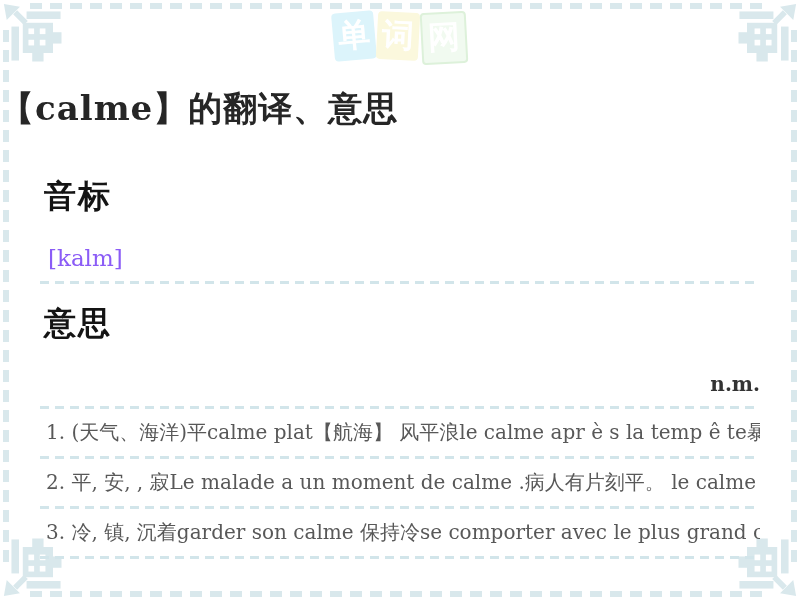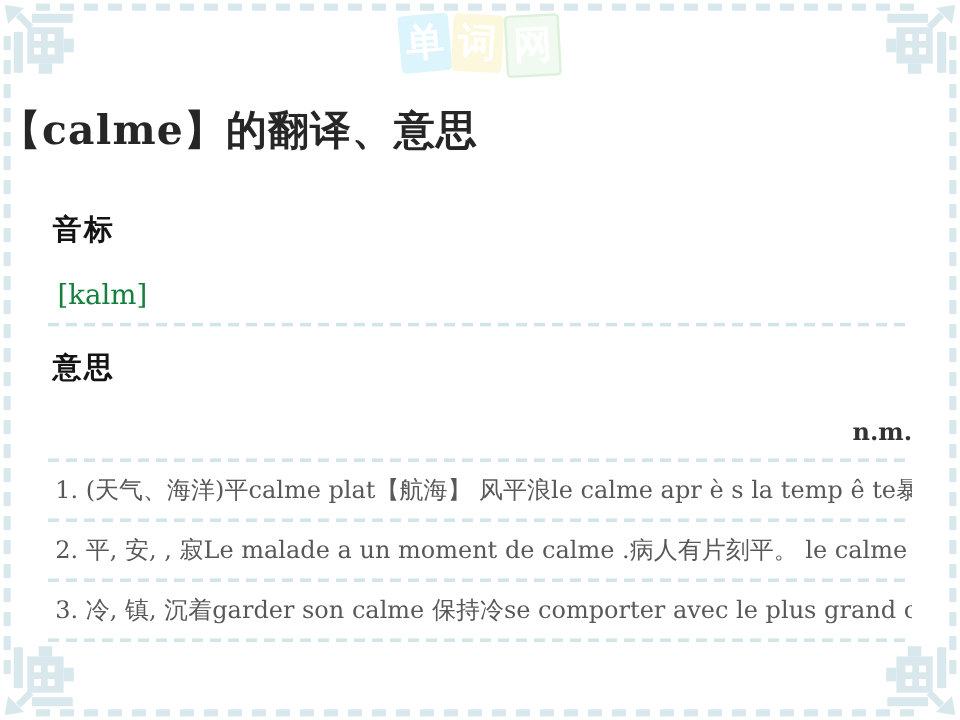--- a/index.html
+++ b/index.html
@@ -33,24 +33,24 @@
   .b1{background:#dcf4fb;transform:rotate(-5deg);}
   .b2{background:#fbf8dd;transform:rotate(3deg);}
   .b3{background:#f1faf0;border:2px solid #ddf1da;transform:rotate(-3deg);}
   .caption{margin-top:4px;font-size:11px;letter-spacing:2px;color:#e9e6d0;
     font-family:"DejaVu Serif","Liberation Serif",serif;font-weight:bold;}
   
   .title{position:absolute;top:86px;left:0;width:100%;margin:0;
     text-align:left;font-size:34px;font-weight:bold;color:#262626;letter-spacing:1px;}
   
   .content{position:absolute;top:165px;left:40px;right:40px;color:#565656;}
-  .content h2{margin:10px 0 0 0;padding-left:4px;font-size:24px;color:#141414;
+  .content h2{margin:10px 0 0 0;padding-left:4px;font-size:32px;color:#141414;
     font-weight:bold;letter-spacing:2px;}
   .content h2.second{margin-top:18px;}
-  .phonetic{margin-top:26px;padding-left:8px;font-size:23px;color:#15803d;}
+  .phonetic{margin-top:26px;padding-left:8px;font-size:23px;color:#8b5cf6;}
   .pos{margin-top:26px;padding-left:8px;font-size:20px;font-weight:bold;color:#333;text-align:right;}
   .sep{margin-top:10px;height:3px;
     background:repeating-linear-gradient(90deg,#d2e5ea 0 9px,transparent 9px 15px);}
   .entry{height:47px;display:flex;align-items:center;padding-left:6px;
     font-size:20px;color:#585858;white-space:nowrap;overflow:hidden;}
   .entry + .sep{margin-top:0;}
 </style>
 </head>
 <body>
 

